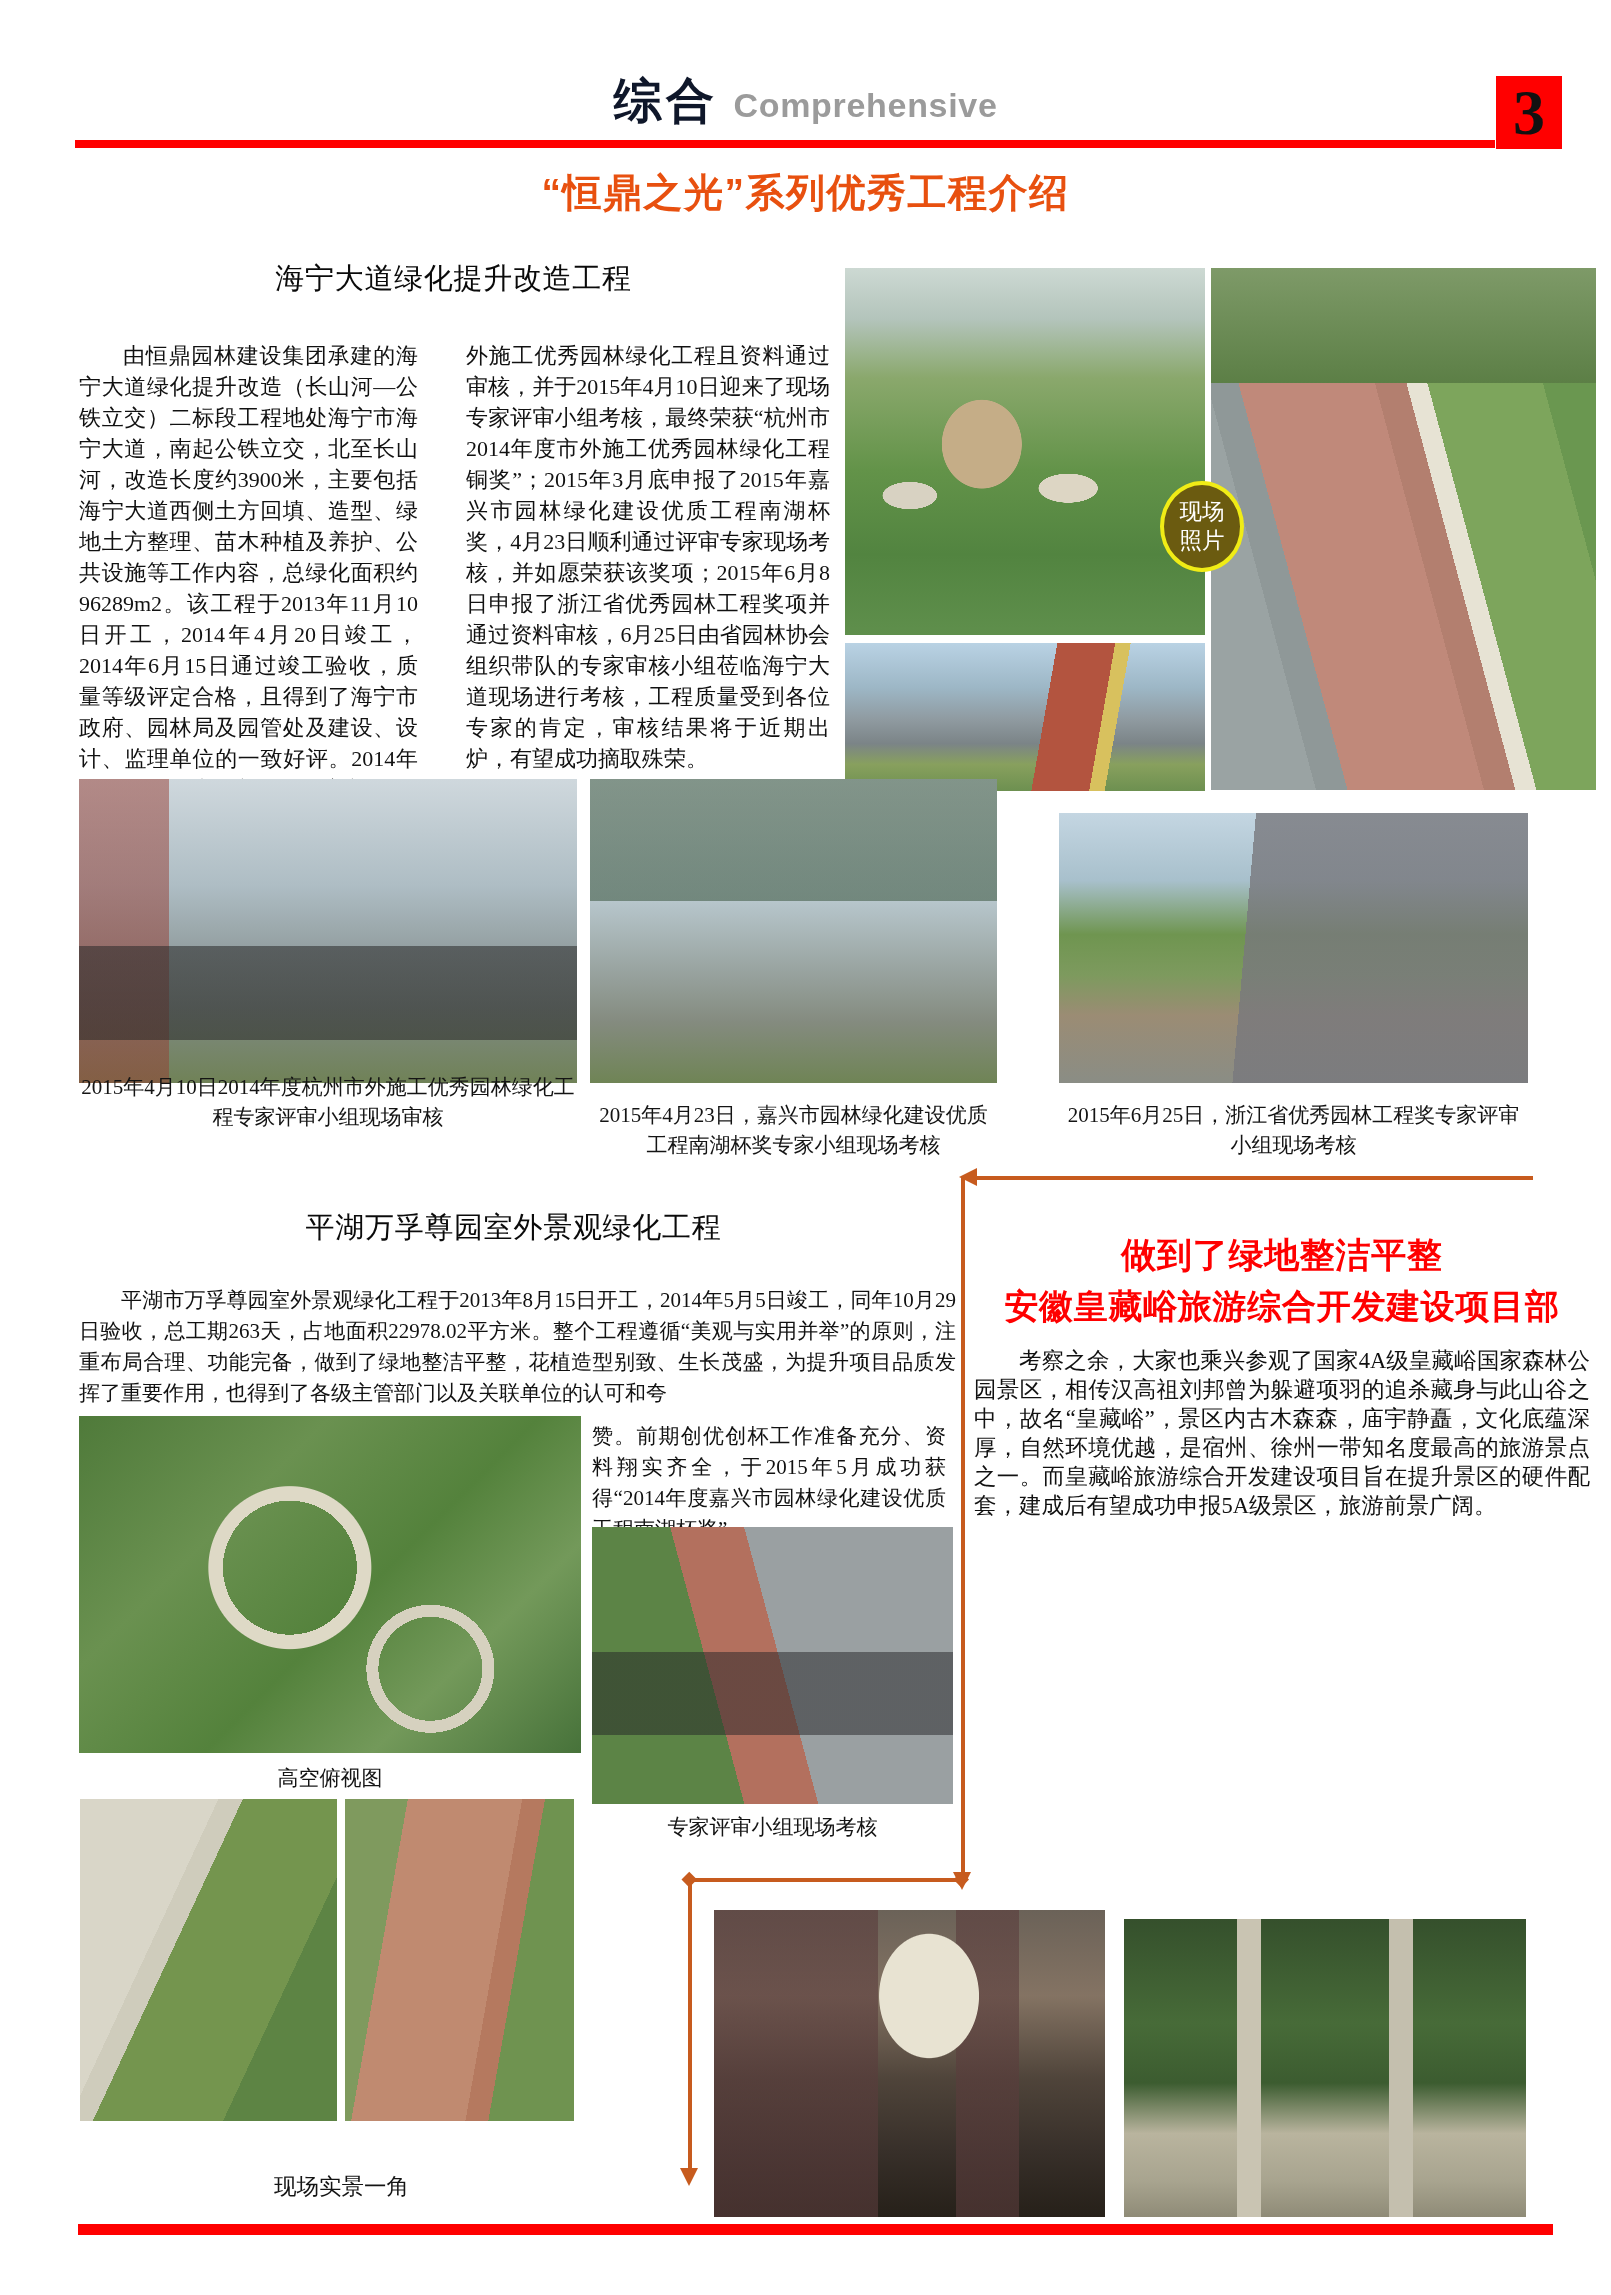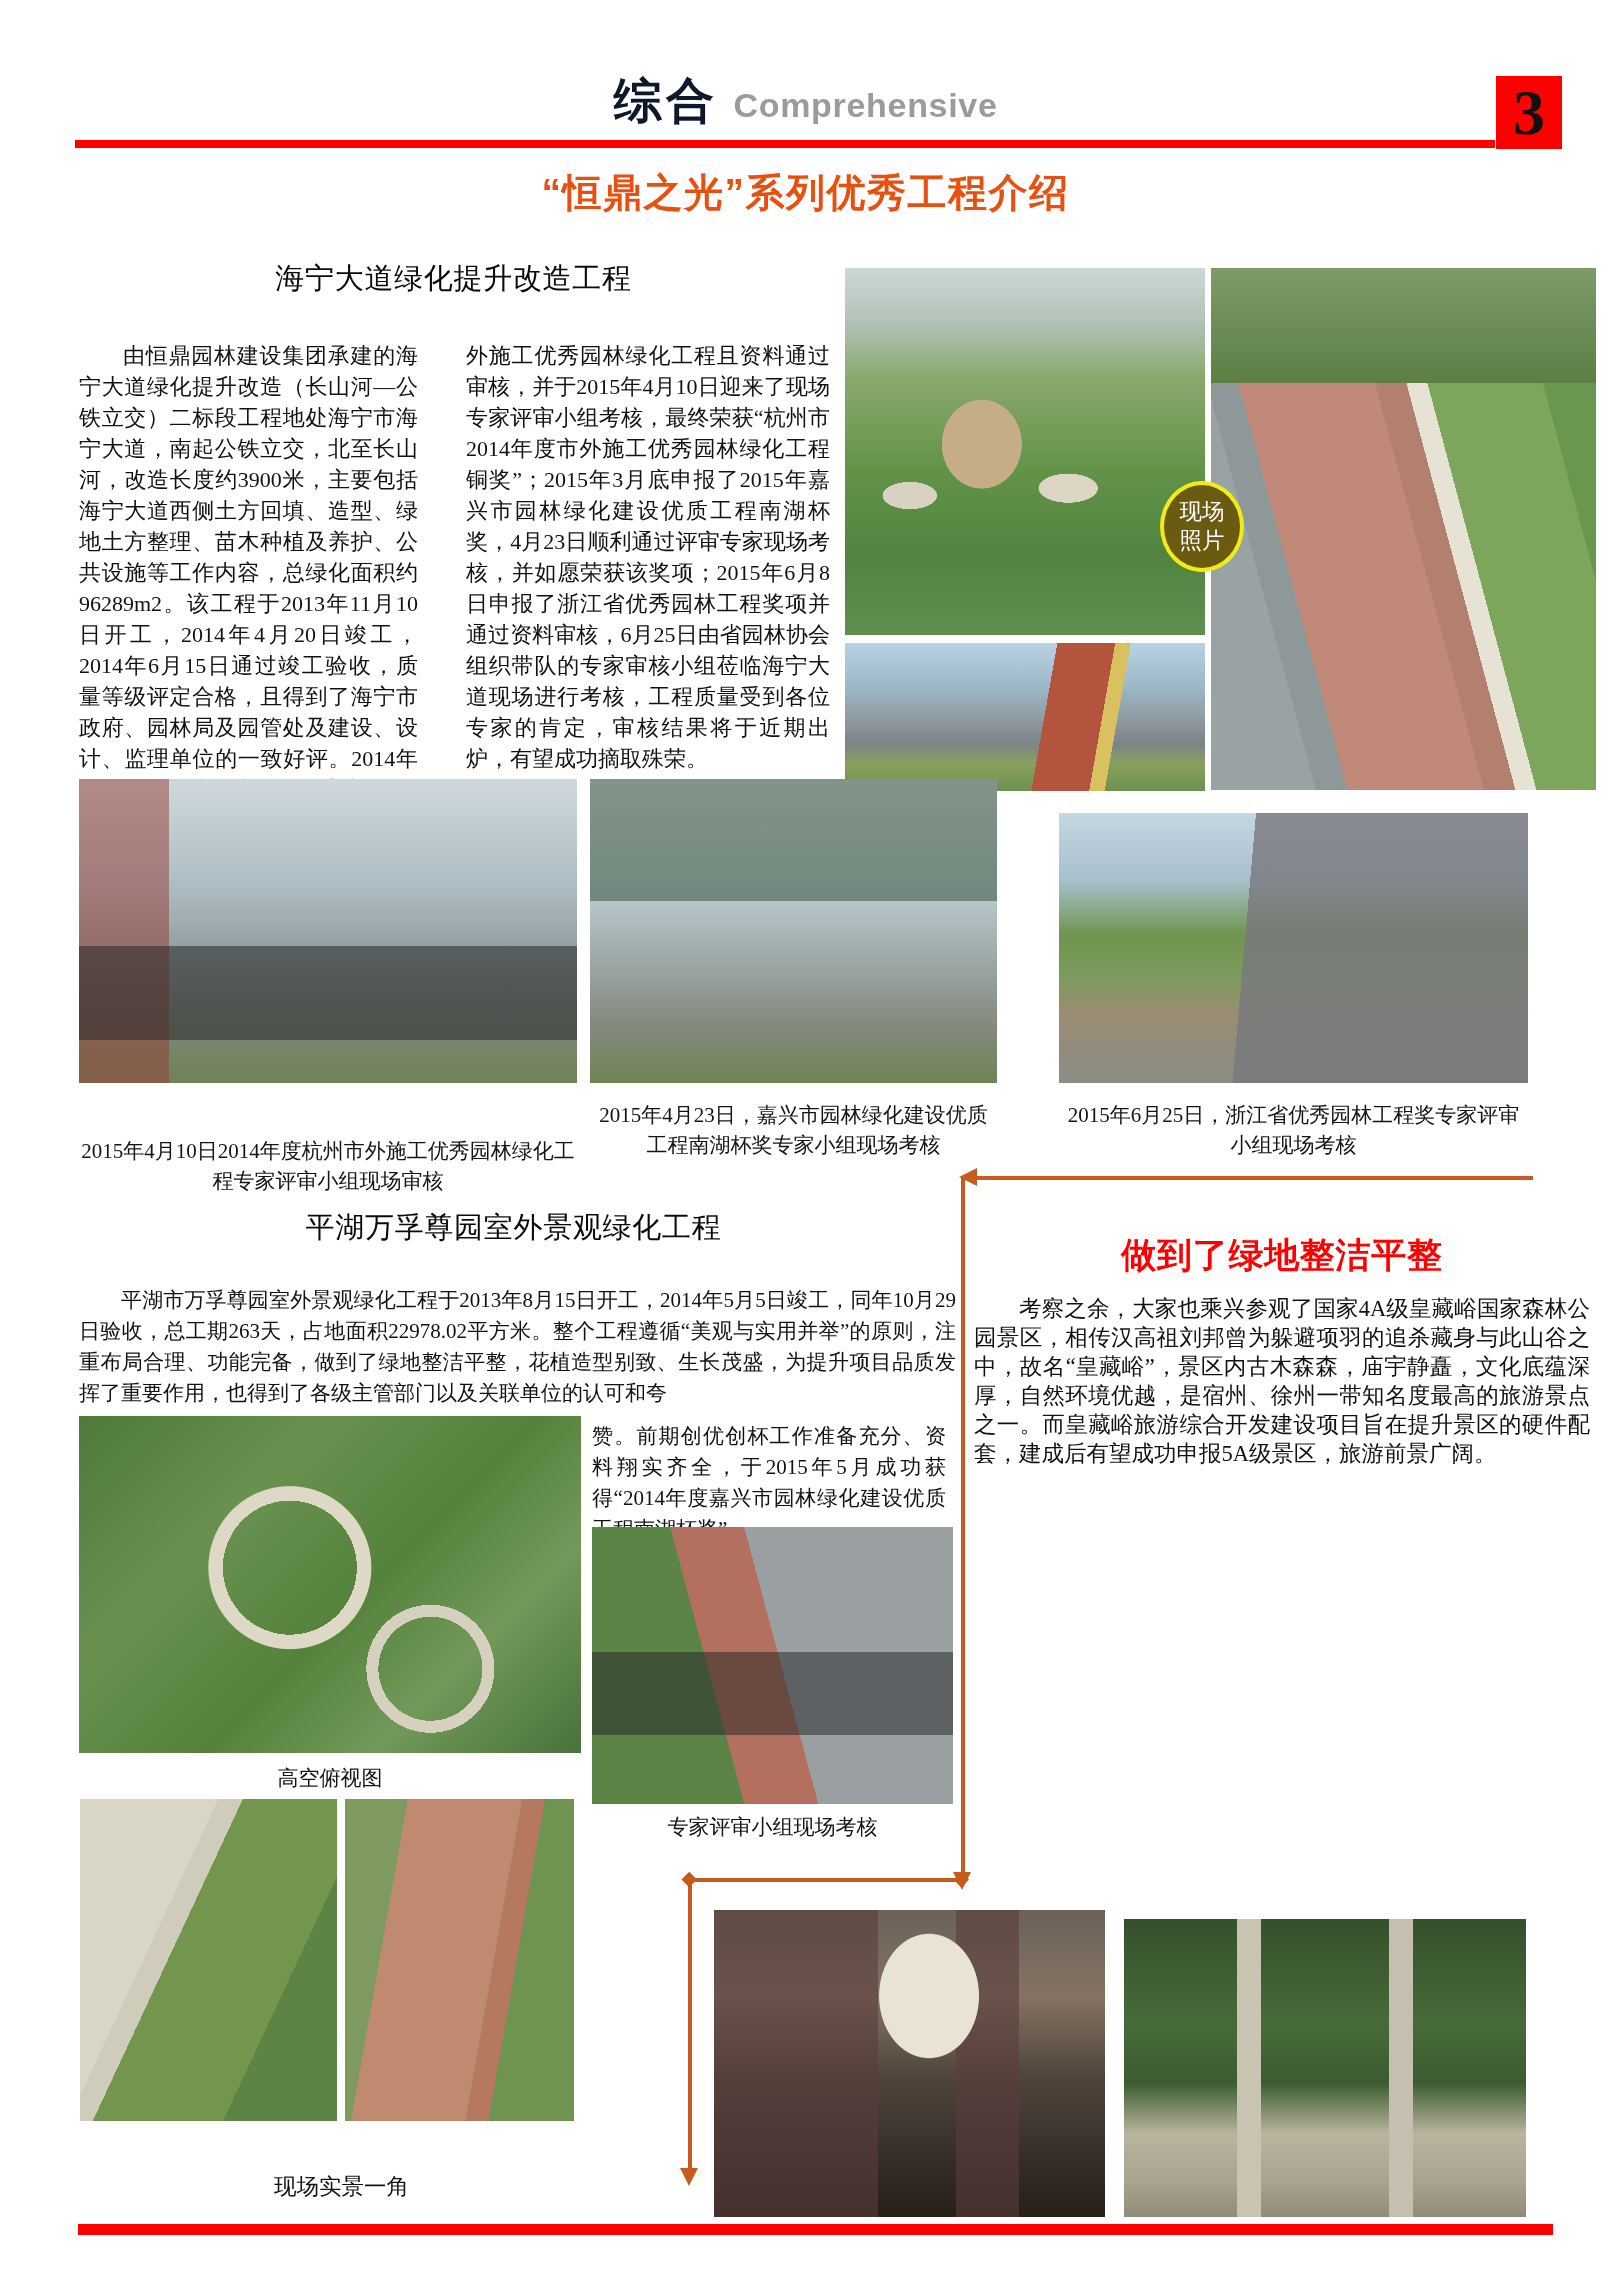--- a/index.html
+++ b/index.html
@@ -58,21 +58,21 @@
   #a1-col2{left:466px;top:318px;width:364px;font-size:22px;line-height:31px;}
   #a2-para1{left:79px;top:1264px;width:877px;font-size:21px;line-height:31px;}
   #a2-para2{left:592px;top:1400px;width:354px;font-size:21px;line-height:31px;}
 
   
   .caption{
     position:absolute;text-align:center;color:#141414;
     font-family:"Liberation Serif","DejaVu Serif",serif;
     font-size:21px;line-height:30px;
   }
-  #cap-d{left:79px;top:1136px;width:498px;}
+  #cap-d{left:79px;top:1072px;width:498px;}
   #cap-e{left:590px;top:1100px;width:407px;}
   #cap-f{left:1059px;top:1100px;width:469px;}
   #cap-aerial{left:79px;top:1763px;width:502px;}
   #cap-expert{left:592px;top:1812px;width:361px;}
   #cap-site{left:79px;top:2172px;width:525px;font-size:22.5px;}
 
   
   .photo{position:absolute;}
   .p-garden{
     background:
@@ -231,20 +231,21 @@
   <div class="oline" style="left:961px;top:1177px;width:3.7px;height:697px;"></div>
   <div class="tri-down" style="left:953px;top:1872px;"></div>
   <div class="oline" style="left:689px;top:1878px;width:273px;height:3.7px;"></div>
   <div class="diamond" style="left:684px;top:1874px;"></div>
   <div class="diamond" style="left:956px;top:1874px;"></div>
   <div class="oline" style="left:688px;top:1880px;width:3.7px;height:292px;"></div>
   <div class="tri-down" style="left:680px;top:2168px;"></div>
 
   <div class="a3-wrap">
     <div class="a3-title">做到了绿地整洁平整</div>
+    <div class="a3-title t2">安徽皇藏峪旅游综合开发建设项目部</div>
     <p class="a3-p">考察之余，大家也乘兴参观了国家4A级皇藏峪国家森林公园景区，相传汉高祖刘邦曾为躲避项羽的追杀藏身与此山谷之中，故名“皇藏峪”，景区内古木森森，庙宇静矗，文化底蕴深厚，自然环境优越，是宿州、徐州一带知名度最高的旅游景点之一。而皇藏峪旅游综合开发建设项目旨在提升景区的硬件配套，建成后有望成功申报5A级景区，旅游前景广阔。</p>
   </div>
 
   <div class="photo p-meeting" style="left:714px;top:1910px;width:391px;height:307px;"></div>
   <div class="photo p-park" style="left:1124px;top:1919px;width:402px;height:298px;"></div>
 
   <div class="footer-bar"></div>
 
 </div>
 

